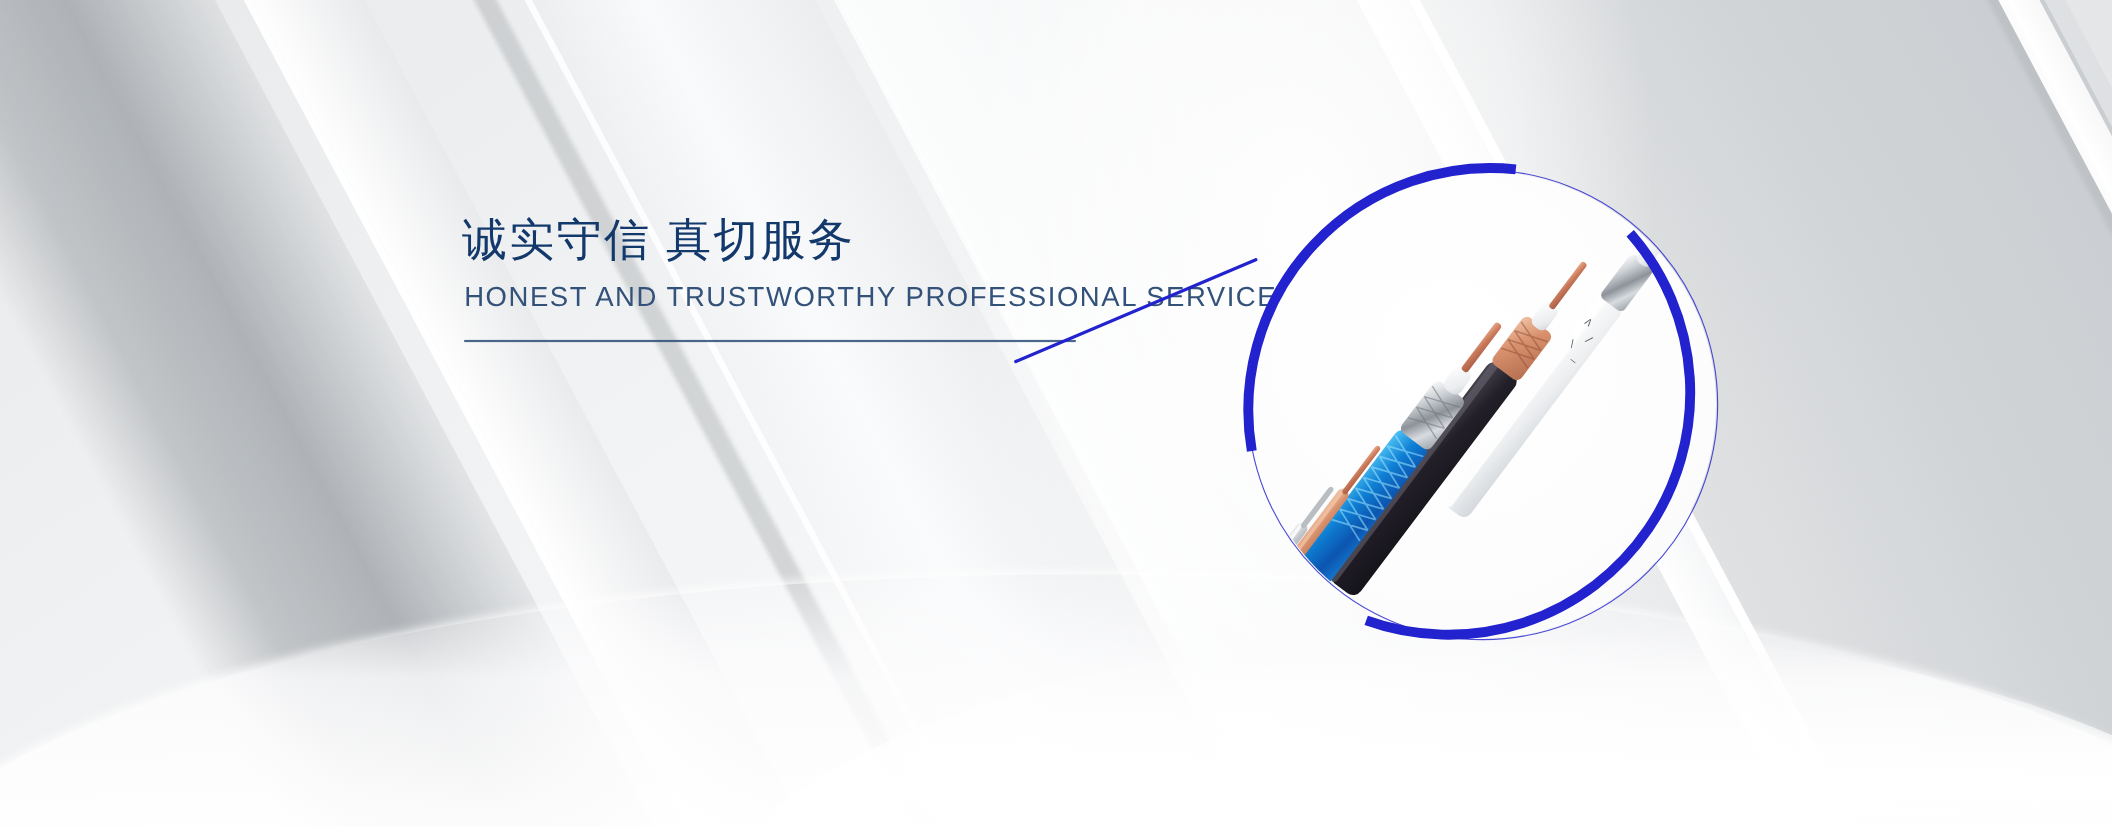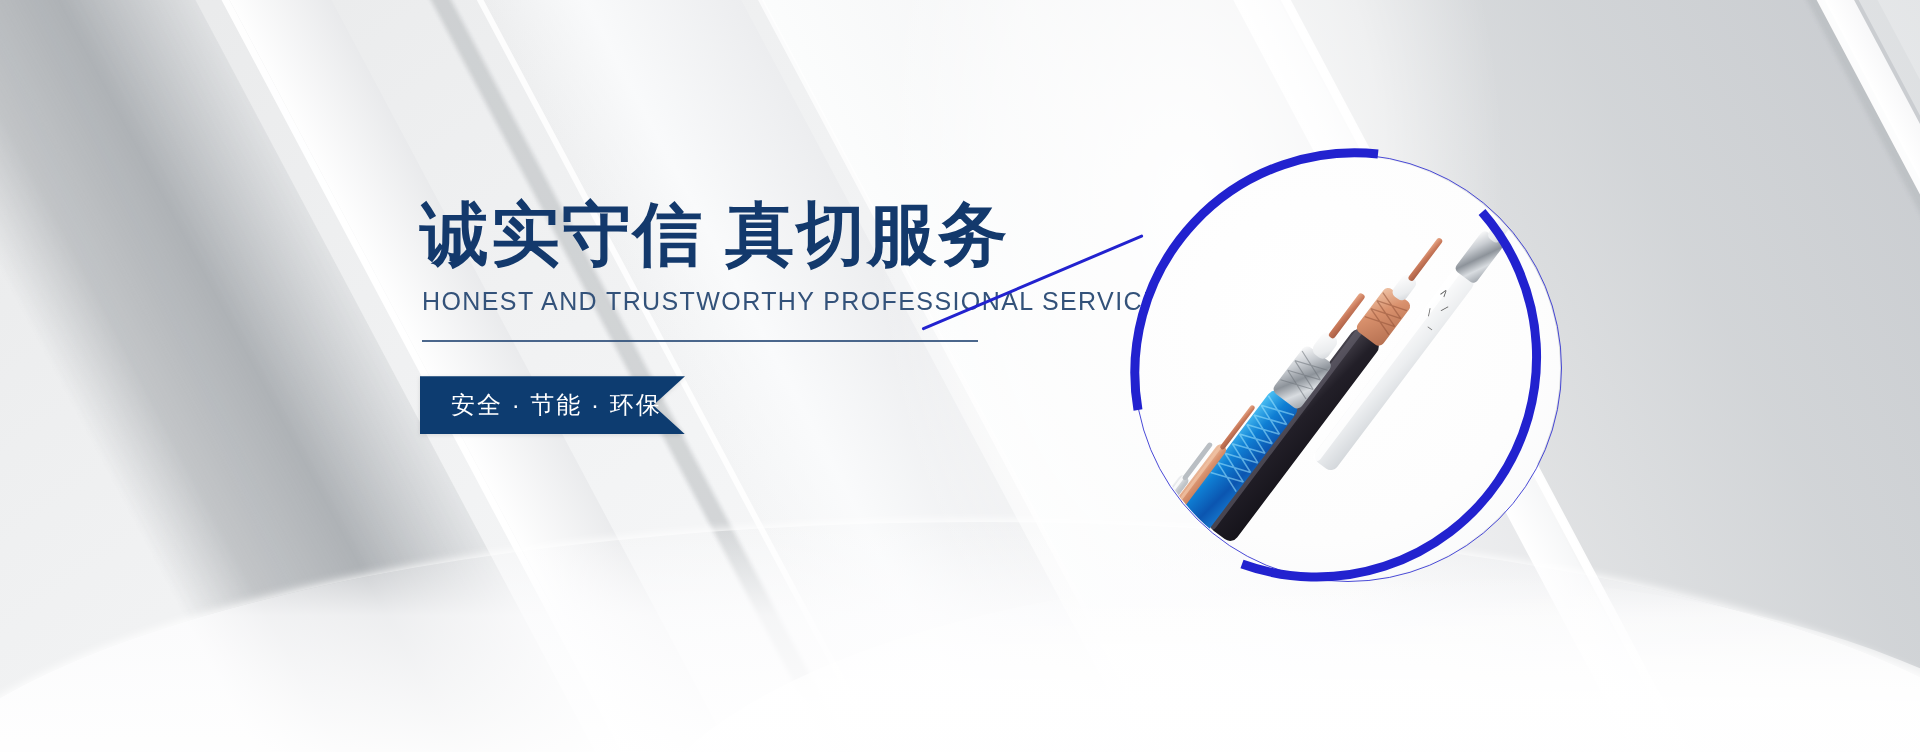--- a/index.html
+++ b/index.html
@@ -124,22 +124,22 @@
   }
 
   
   .text-block {
     position: absolute;
     left: 420px;
     top: 196px;
     width: 600px;
   }
   .headline {
-    font-size: 69px;
-    font-weight: 700;
+    font-size: 41px;
+    font-weight: 400;
     letter-spacing: 2px;
     line-height: 1.12;
     color: #13396c;
     margin: 0;
     white-space: nowrap;
   }
   .subhead-en {
     margin: 14px 0 0 2px;
     font-size: 25px;
     font-weight: 400;
@@ -262,24 +262,20 @@
 
     <h1 class="headline">诚实守信 真切服务</h1>
 
     <div class="subhead-en">HONEST AND TRUSTWORTHY PROFESSIONAL SERVICES</div>
 
     <div class="rule rule-top"></div>
 
 
     <div class="rule rule-bottom"></div>
 
-    <div class="tag-wrap">
-      <div class="tag-shape"></div>
-      <div class="tag-label">安全 · 节能 · 环保</div>
-    </div>
   </div>
 
   <div class="circle-area">
 
     <div class="lead-line"></div>
 
     <div class="photo-disc">
       <svg width="424" height="424" viewBox="0 0 424 424">
         <defs>
           <linearGradient id="gCopper" x1="0" y1="0" x2="1" y2="1">

